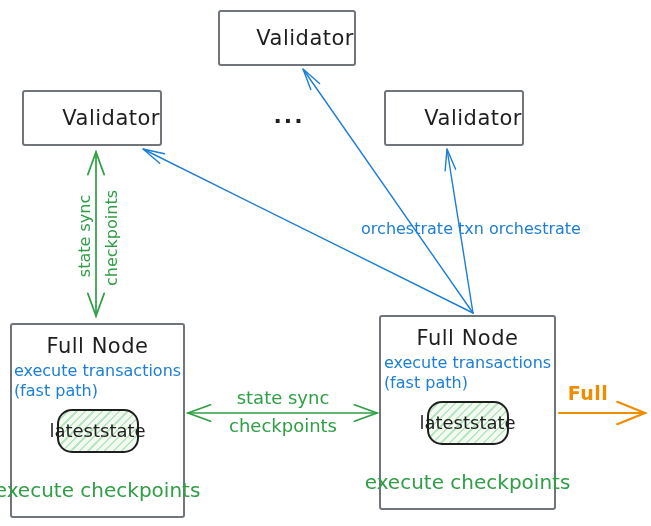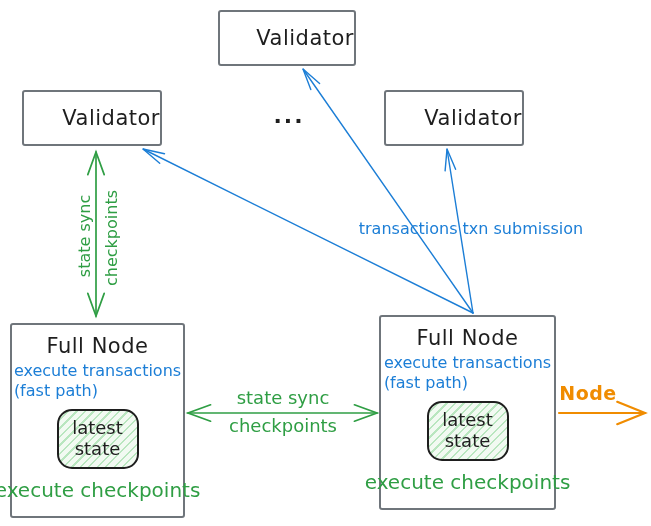--- a/index.html
+++ b/index.html
@@ -70,25 +70,25 @@
     margin-top: 3px;
     color: var(--blue);
     font-size: 16px;
     line-height: 1.25;
     text-align: left;
     white-space: nowrap;
   }
   .latest-state {
     margin-top: 8px;
     width: 82px;
-    height: 60px;
+    height: 44px;
     border: 2px solid var(--ink);
     border-radius: 15px;
     display: flex;
-    flex-direction: column;
+    flex-direction: row;
     align-items: center;
     justify-content: center;
     font-size: 18px;
     line-height: 1.15;
     color: var(--ink);
     background-color: var(--hatch-bg);
     background-image: repeating-linear-gradient(
       135deg,
       var(--hatch-line) 0px, var(--hatch-line) 1.5px,
       transparent 1.5px, transparent 6px
@@ -207,16 +207,16 @@
       <polyline points="617.2,401.8 645,413 617.2,424.2"></polyline>
     </g>
   </svg>
 
   <div class="diagram-label rot label-green" id="vlabel-line1">state sync</div>
   <div class="diagram-label rot label-green" id="vlabel-line2">checkpoints</div>
 
   <div class="diagram-label label-green-lg" id="hlabel-line1">state sync</div>
   <div class="diagram-label label-green-lg" id="hlabel-line2">checkpoints</div>
 
-  <div class="diagram-label label-blue" id="orchestrate-label">transactions txn submission</div>
-  <div class="diagram-label label-orange" id="rpcs-label">Node</div>
+  <div class="diagram-label label-blue" id="orchestrate-label">orchestrate txn orchestrate</div>
+  <div class="diagram-label label-orange" id="rpcs-label">Full</div>
 
 </div>
 
 </body></html>

